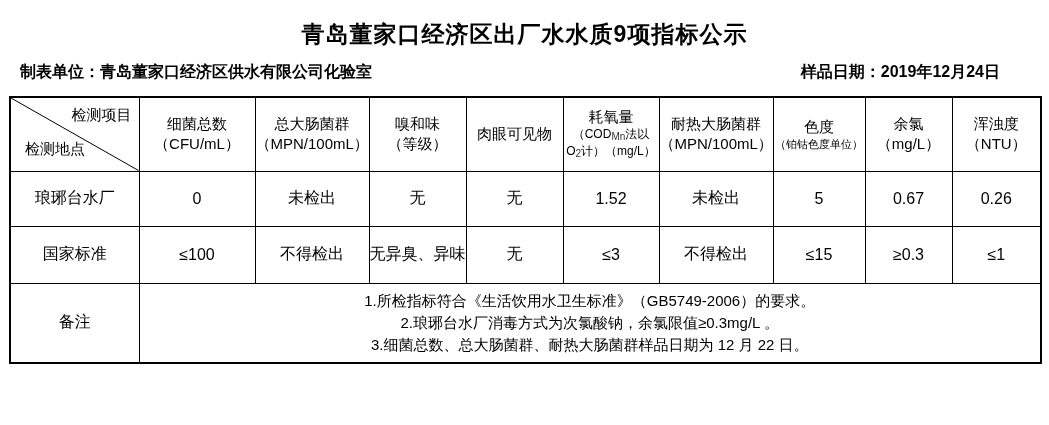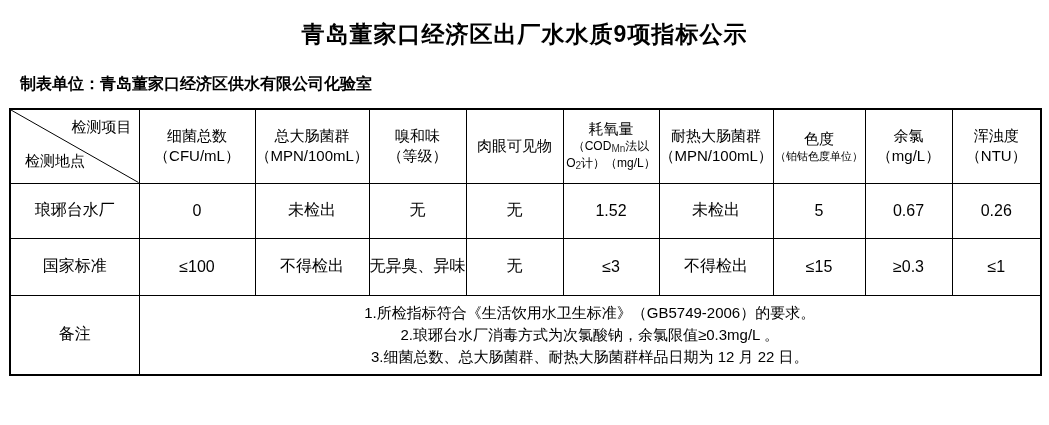--- a/index.html
+++ b/index.html
@@ -13,21 +13,21 @@
   .title {
     margin: 0; padding-top: 19px;
     text-align: center;
     font-size: 23px; font-weight: bold;
     letter-spacing: 1px;
   }
 
   .info-row {
     display: flex; justify-content: space-between; align-items: flex-end;
     padding: 0 49px 0 20px;
-    margin-top: 24px;
+    margin-top: 12px;
     font-size: 16px; font-weight: bold;
   }
 
   table.wq {
     border-collapse: collapse;
     table-layout: fixed;
     margin: 13px 0 0 9px;
     width: 1031px;
     border: 2px solid #000;
     font-size: 15px;
@@ -68,20 +68,21 @@
 </style>
 </head>
 <body>
 
 <div class="page">
 
   <h1 class="title">青岛董家口经济区出厂水水质9项指标公示</h1>
 
   <div class="info-row">
     <span>制表单位：青岛董家口经济区供水有限公司化验室</span>
+    <span>样品日期：2019年12月24日</span>
   </div>
 
   <table class="wq">
     <colgroup>
       <col style="width:129px">
         <col style="width:116px">
         <col style="width:114px">
       <col style="width:97px">
         <col style="width:97px">
         <col style="width:96px">

